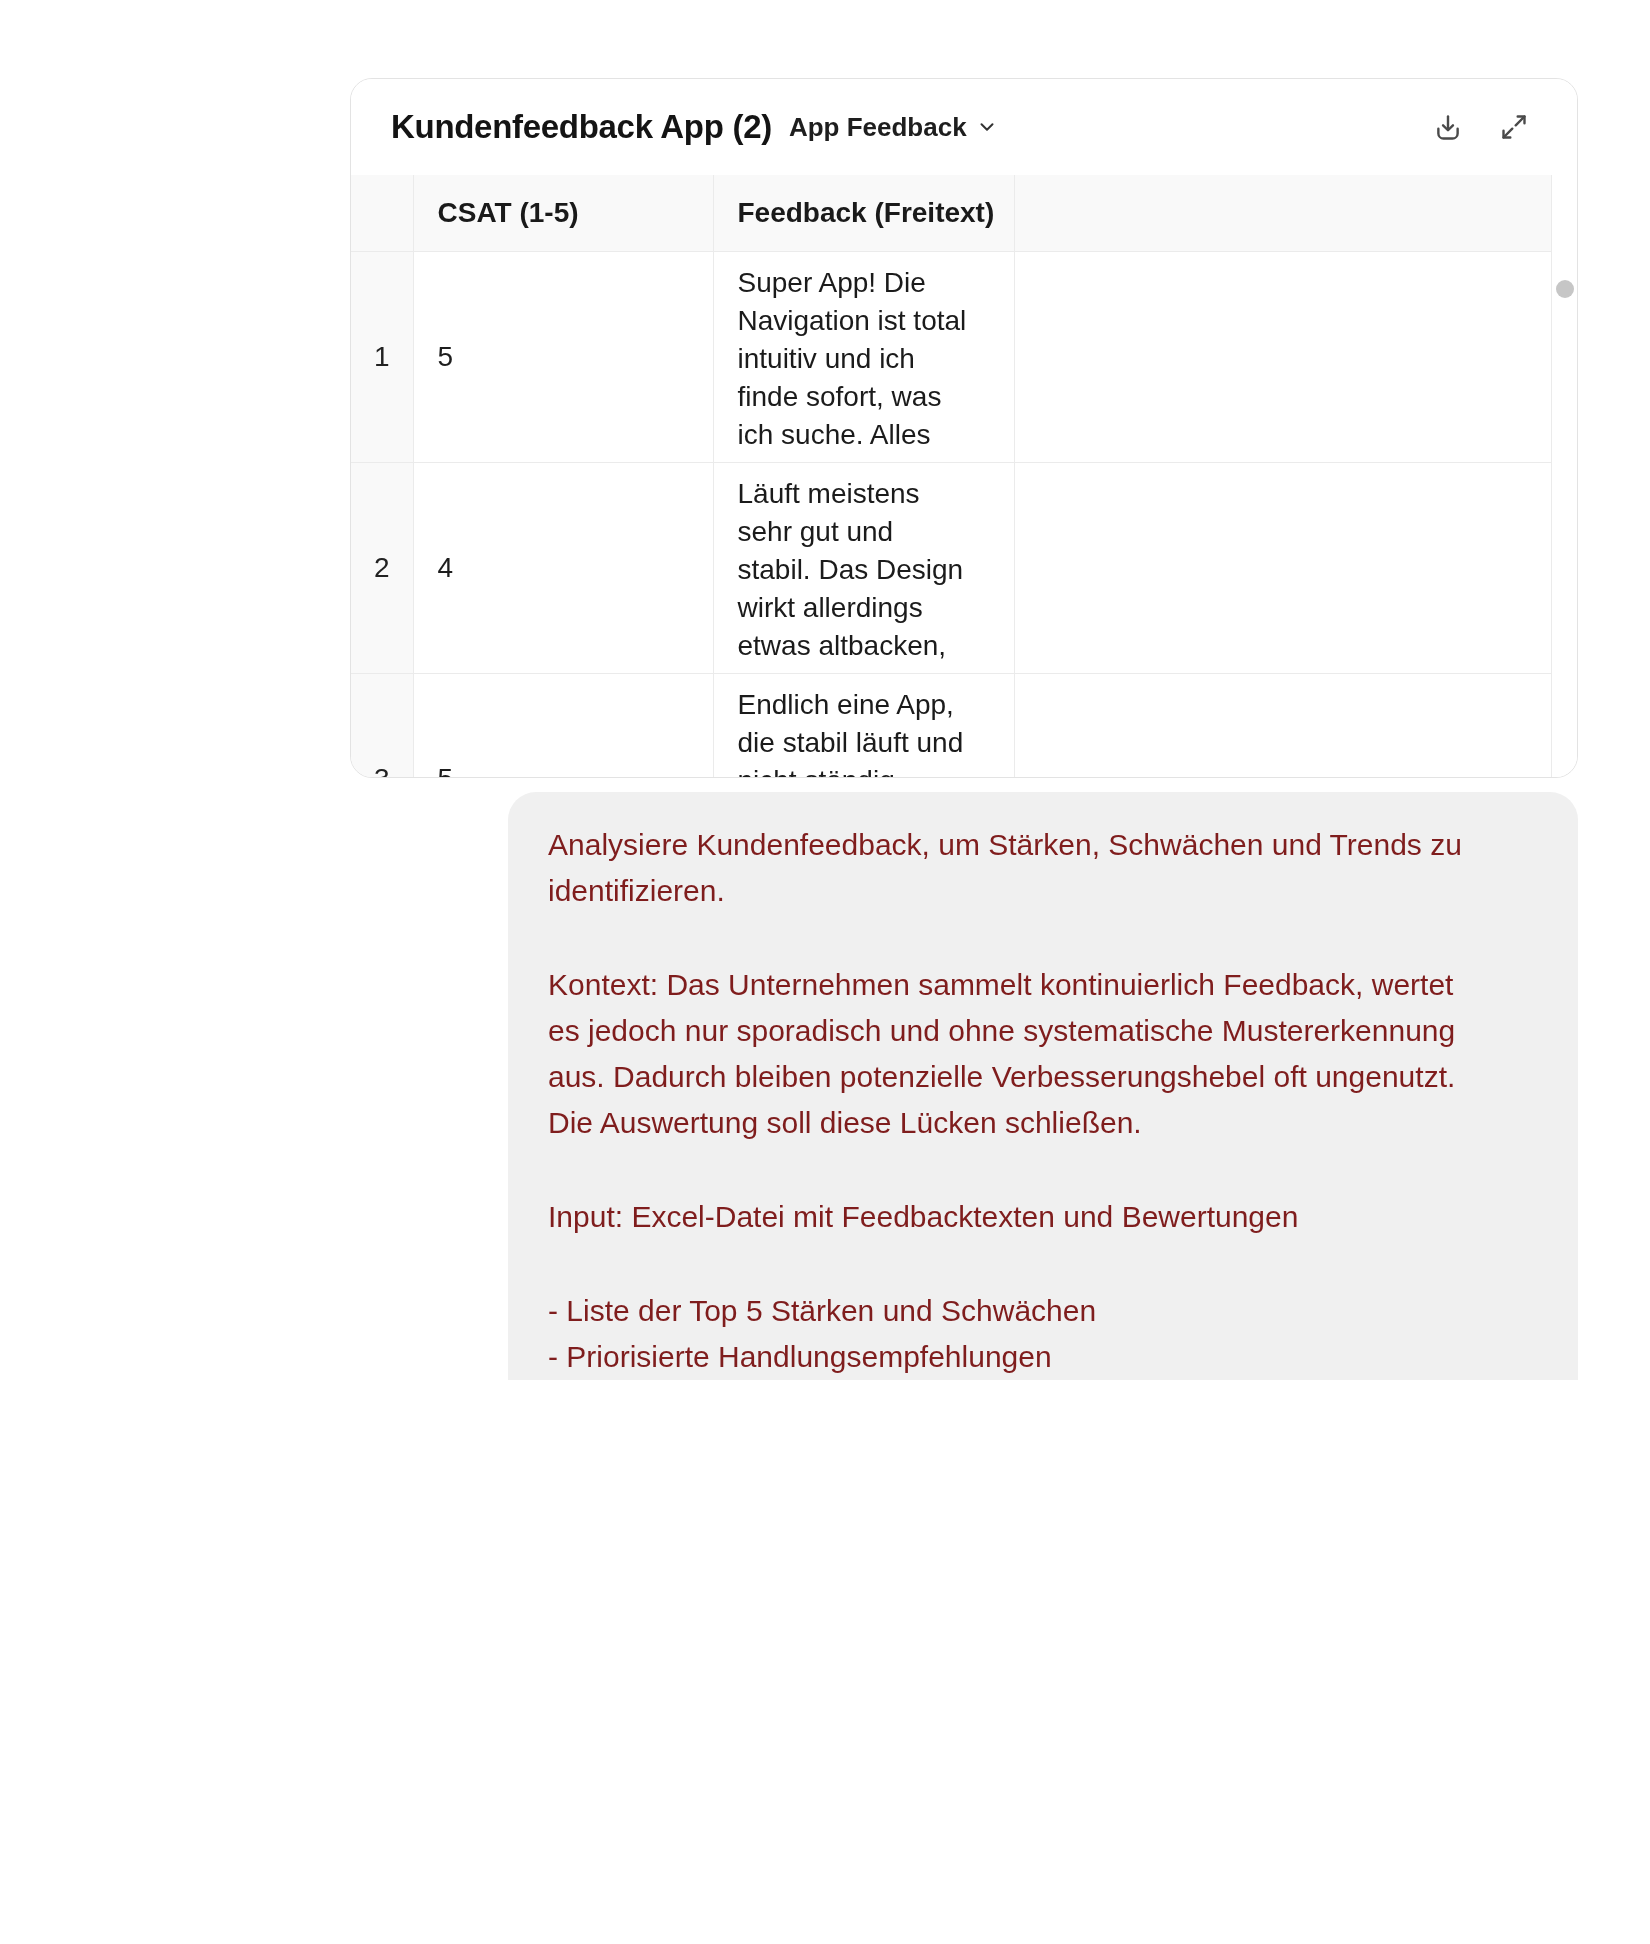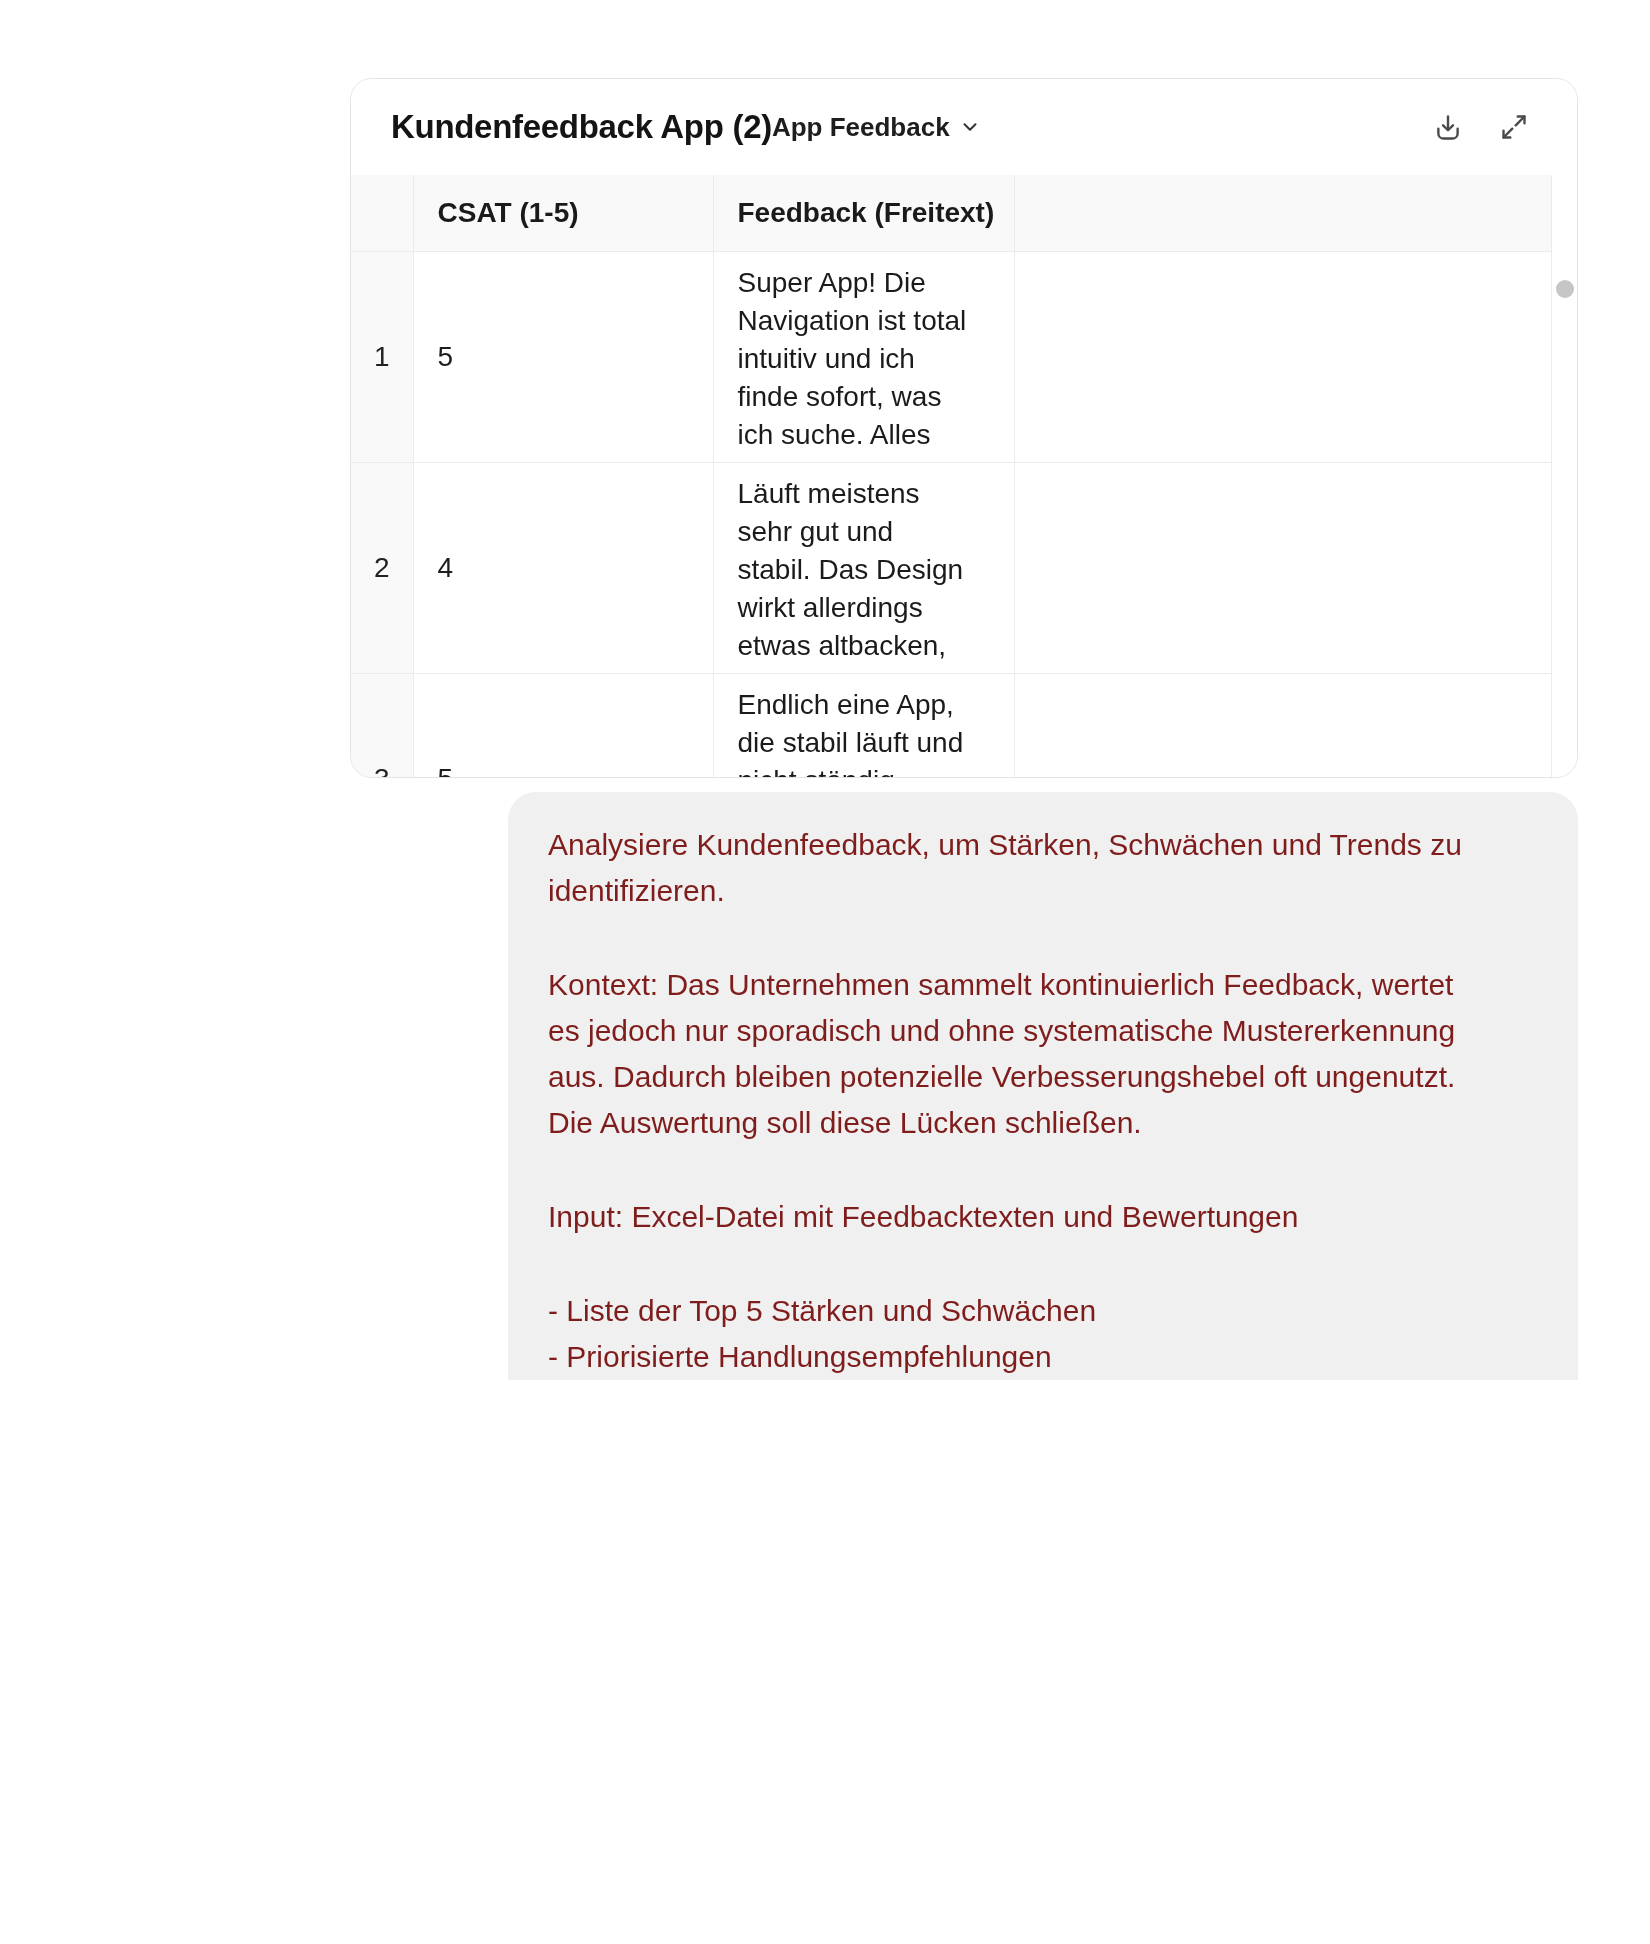--- a/index.html
+++ b/index.html
@@ -22,21 +22,21 @@
     position:absolute;left:350px;top:78px;width:1228px;height:700px;
     background:#fff;border:1.5px solid var(--card-border);
     border-radius:22px;overflow:hidden;
   }
   .card-header{
     height:96px;display:flex;align-items:center;
     padding:0 46px 0 40px;background:#fff;
   }
   .card-title{font-size:33px;font-weight:700;letter-spacing:-.3px;color:#141414;white-space:nowrap;}
   .variant-btn{
-    display:flex;align-items:center;gap:9px;
+    display:flex;align-items:center;gap:9px;margin-left:17px;
     background:none;border:none;cursor:pointer;font-family:inherit;
   }
   .variant-label{font-size:26px;font-weight:600;color:#1e1e1e;white-space:nowrap;}
   .hdr-spacer{flex:1;}
   .icon-btn{background:none;border:none;cursor:pointer;color:var(--icon);display:flex;align-items:center;}
   .icon-btn + .icon-btn{margin-left:32px;}
   .icon-btn svg{width:34px;height:34px;}
   .chev{width:22px;height:22px;color:#333;}
 
   

